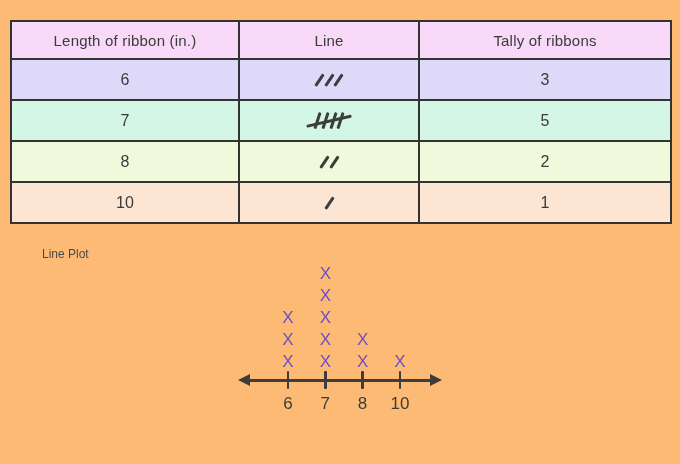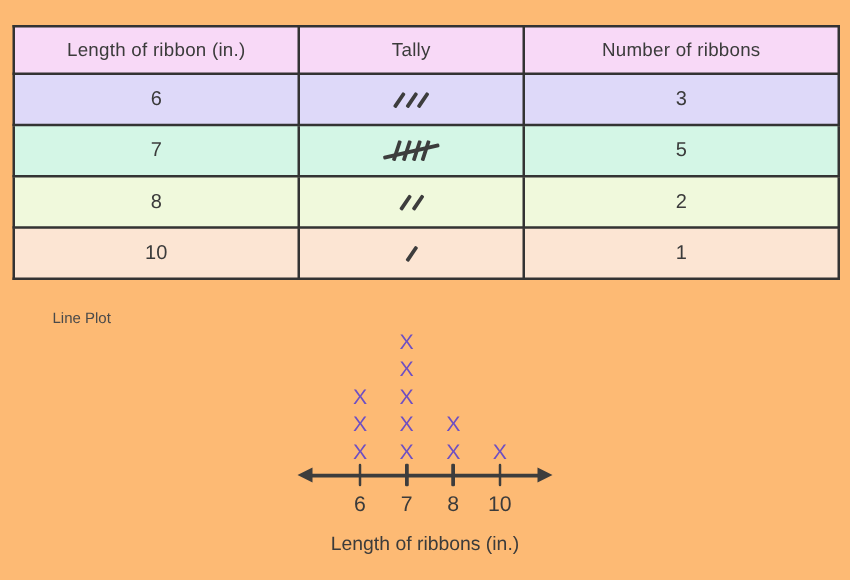--- a/index.html
+++ b/index.html
@@ -82,22 +82,22 @@
 
   <table class="tally-table">
     <colgroup>
       <col class="col-length">
         <col class="col-tally">
         <col class="col-count">
     </colgroup>
     <thead>
       <tr id="header-row">
           <th style="background: rgb(248, 217, 247);">Length of ribbon (in.)</th>
-          <th style="background: rgb(248, 217, 247);">Tally</th>
-          <th style="background: rgb(248, 217, 247);">Number of ribbons</th>
+          <th style="background: rgb(248, 217, 247);">Line</th>
+          <th style="background: rgb(248, 217, 247);">Tally of ribbons</th>
         </tr>
     </thead>
     <tbody id="table-body">
         <tr style="background: rgb(222, 217, 249);">
           <td>6</td>
           <td>
             <div class="tally">
               <span class="tally-bar"></span>
               <span class="tally-bar"></span>
               <span class="tally-bar"></span>
@@ -168,15 +168,14 @@
         <span>X</span>
       </div>
       <div class="ticklabel" style="left: 346.6px;">8</div>
       <div class="tick" style="left: 398.6px;"></div>
       <div class="xcol" style="left: 384.9px; top: 351px;">
         <span>X</span>
       </div>
       <div class="ticklabel" style="left: 383.9px;">10</div>
     </div>
 
-  <div class="xlabel">Length of ribbons (in.)</div>
 
 </div>
 
 </body></html>

